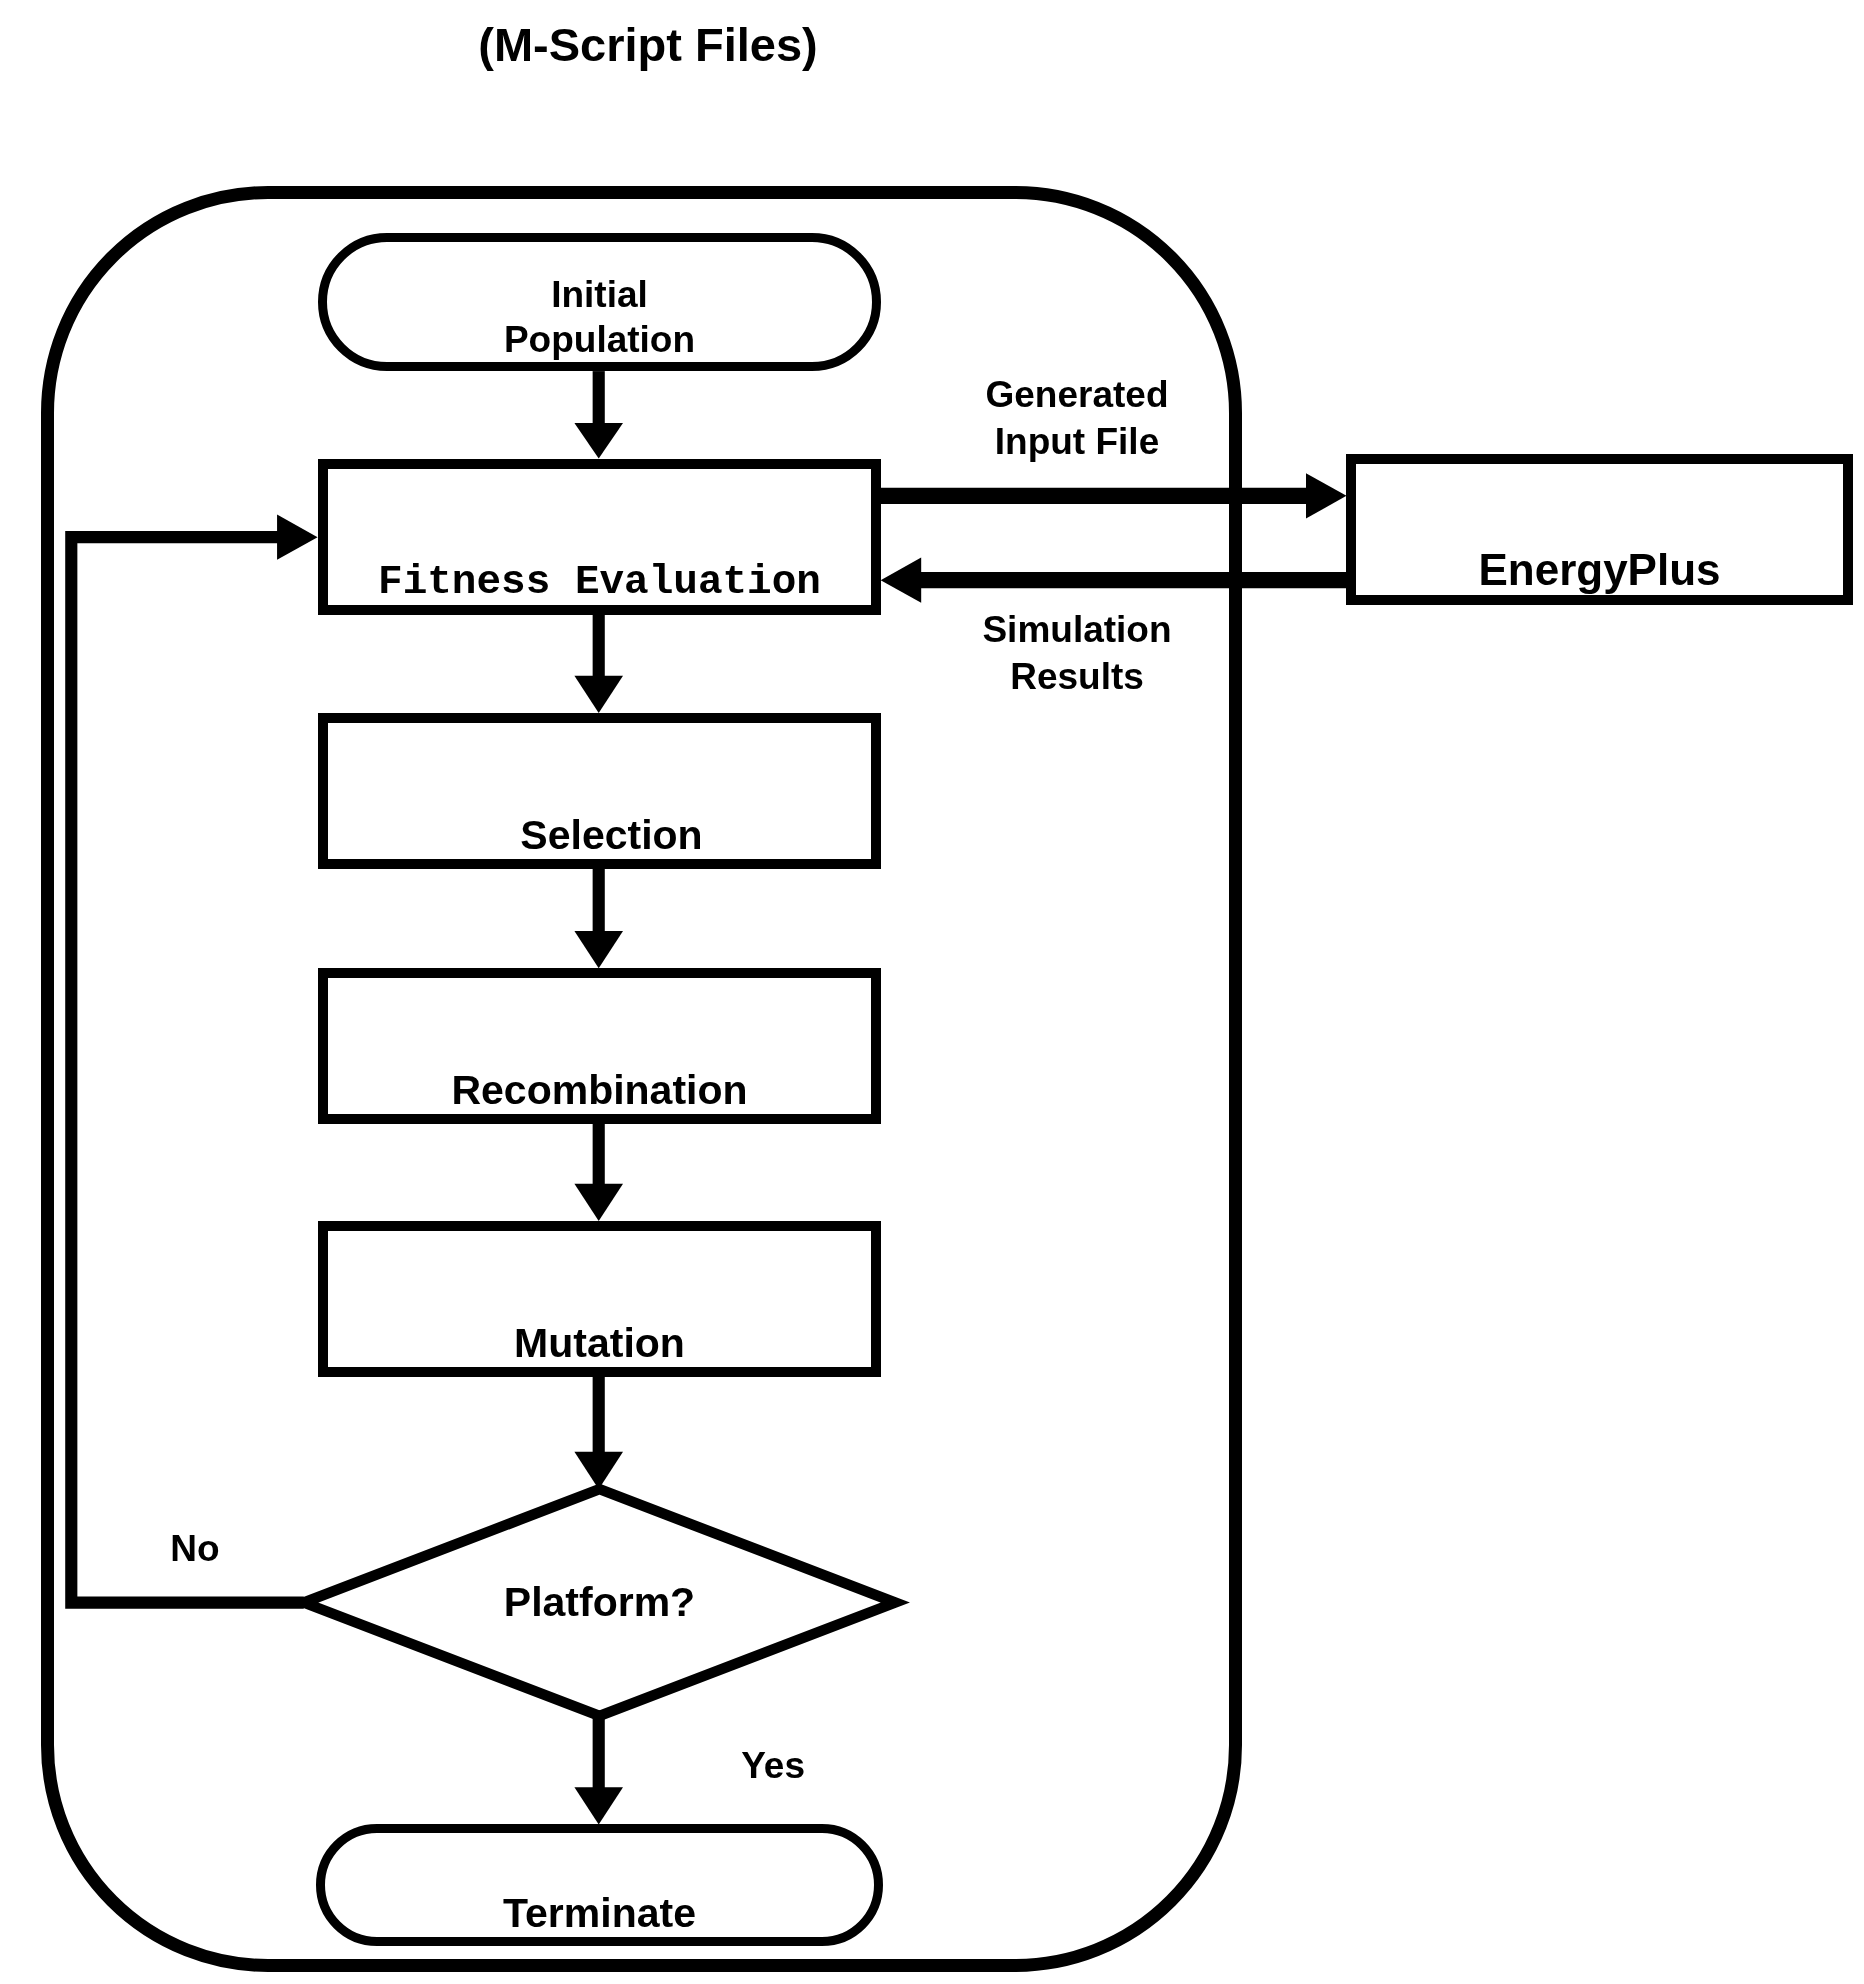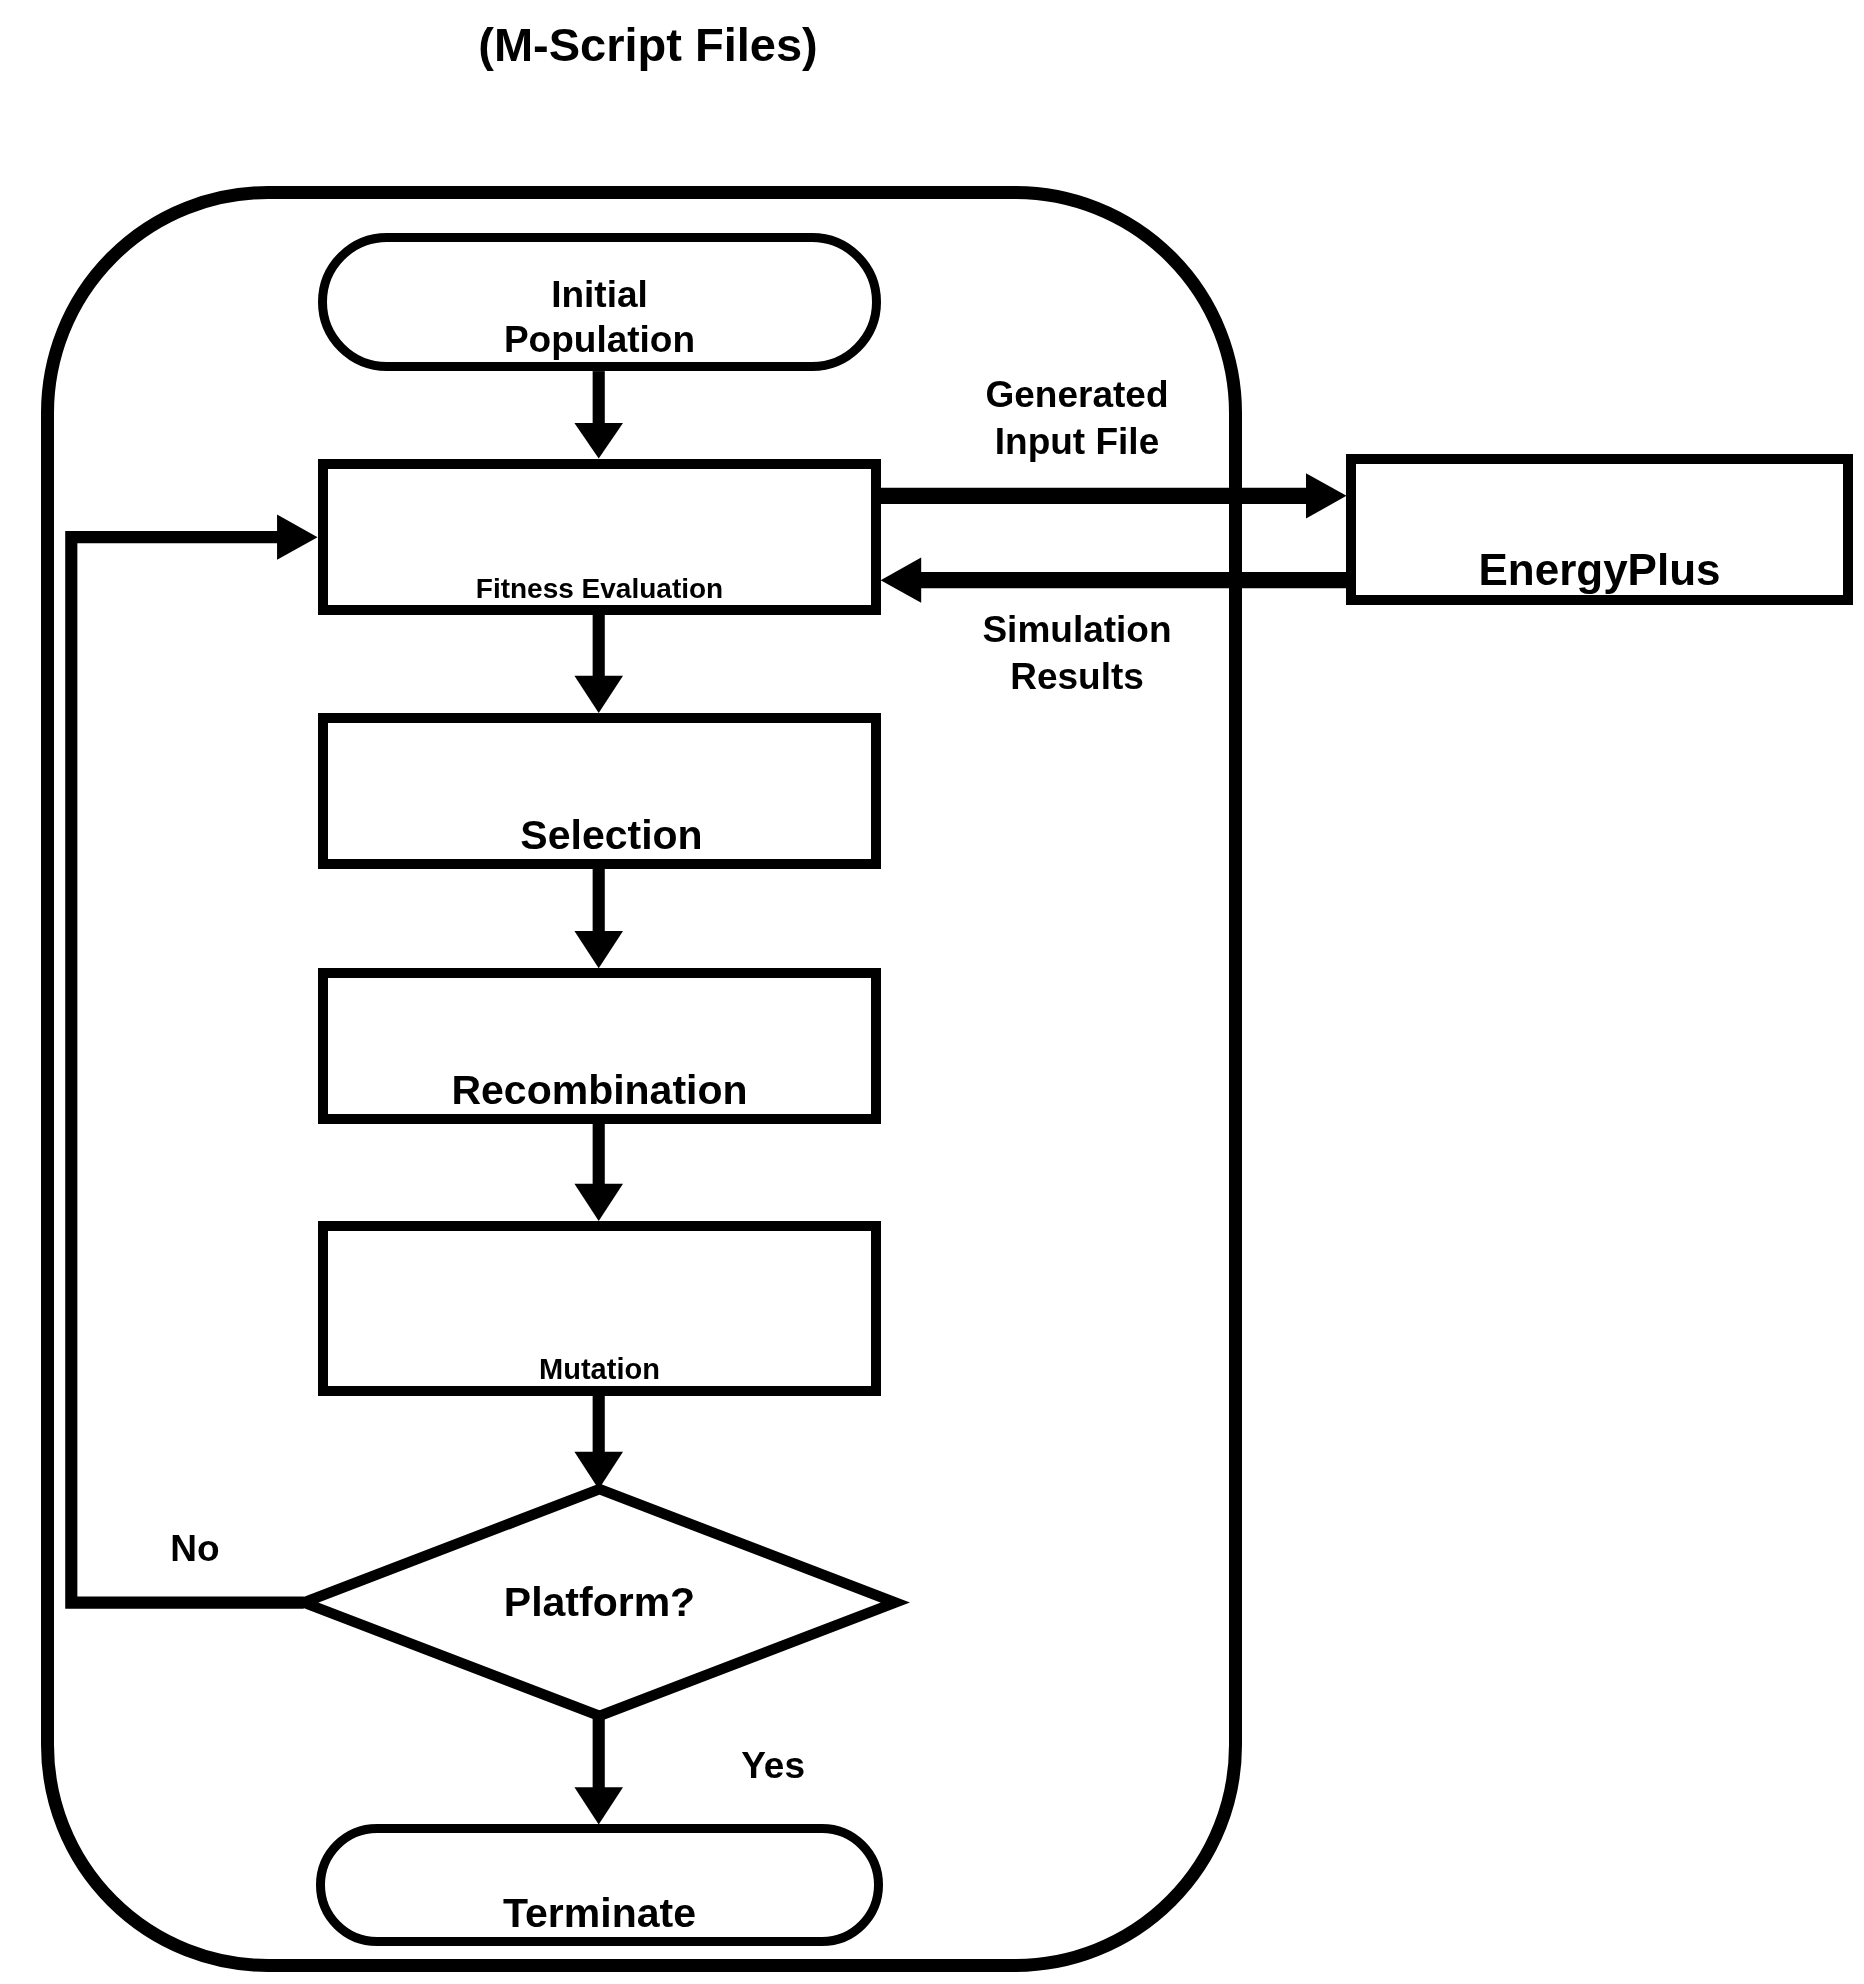--- a/index.html
+++ b/index.html
@@ -48,33 +48,33 @@
     background: #ffffff;
     z-index: 2;
   }
   .stadium-initial {
     left: 318px; top: 233px; width: 563px; height: 138px;
     border: 9.7px solid #000000; border-radius: 69px;
     font-size: 37px; line-height: 45px;
   }
   .rect-fitness {
     left: 318px; top: 459px; width: 563px; height: 156px;
-    border: 10.5px solid #000000; font-size: 28px;
+    border: 10.5px solid #000000; font-size: 41px; font-family: Liberation Mono, monospace;
   }
   .rect-selection {
     left: 318px; top: 713px; width: 563px; height: 156px;
     border: 10.5px solid #000000; font-size: 41px; padding-left: 24px;
   }
   .rect-recombination {
     left: 318px; top: 968px; width: 563px; height: 156px;
     border: 10.5px solid #000000; font-size: 41px;
   }
   .rect-mutation {
-    left: 318px; top: 1221px; width: 563px; height: 175px;
-    border: 10.5px solid #000000; font-size: 29px;
+    left: 318px; top: 1221px; width: 563px; height: 156px;
+    border: 10.5px solid #000000; font-size: 41px;
   }
   .stadium-terminate {
     left: 316px; top: 1824px; width: 567px; height: 122px;
     border: 9.7px solid #000000; border-radius: 61px;
     font-size: 41px;
   }
   .rect-energyplus {
     left: 1346px; top: 454px; width: 507px; height: 151px;
     border: 10.5px solid #000000; font-size: 44px;
   }

